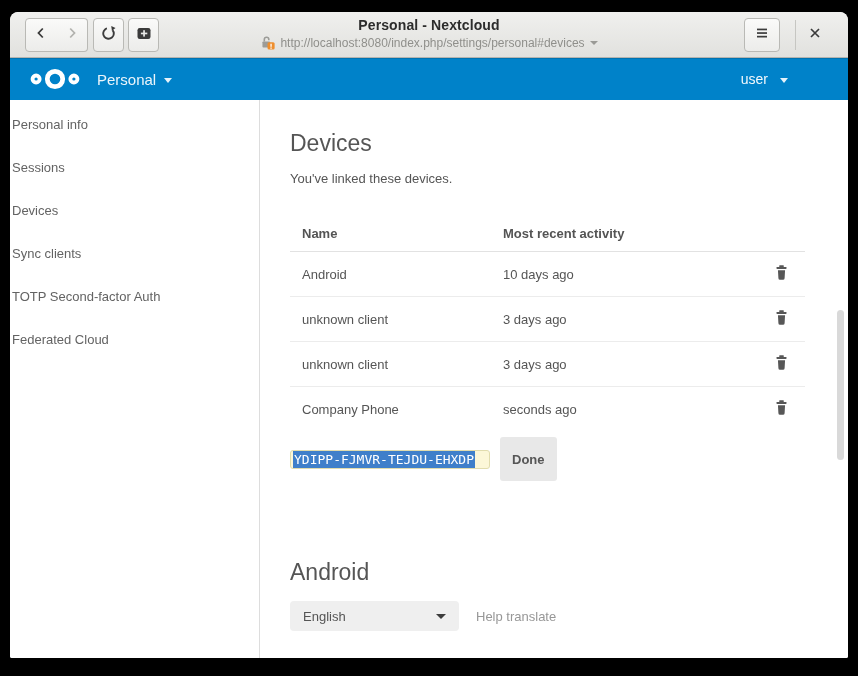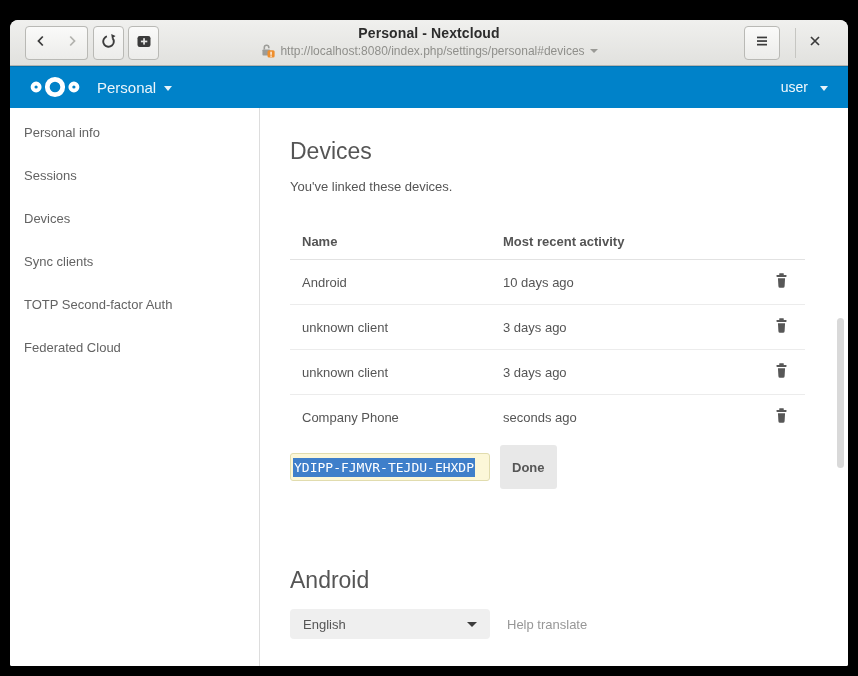--- a/index.html
+++ b/index.html
@@ -1,21 +1,21 @@
 <!DOCTYPE html>
 <html><head>
 <meta charset="utf-8">
 <style>
   * { margin:0; padding:0; box-sizing:border-box; }
   html,body { width:858px; height:676px; background:#000; overflow:hidden;
               font-family:"Liberation Sans","DejaVu Sans",sans-serif; }
 
   .window { position:absolute; left:10px; top:12px; width:838px; height:646px;
             background:#fff; border-radius:8px 8px 2px 2px; overflow:hidden;
-            box-shadow:0 3px 14px rgba(0,0,0,.65);margin-top:8px; }
+            box-shadow:0 3px 14px rgba(0,0,0,.65); }
 
   
   .titlebar { position:relative; height:46px; background:linear-gradient(#f0f0ee,#e1e1de);
               border-bottom:1px solid #b4b4b0; border-radius:8px 8px 0 0; }
   .tb-btn { position:absolute; top:6px; height:34px;
             background:linear-gradient(#fafaf9,#ececea);
             border:1px solid #b9b9b5; border-radius:4px;
             display:flex; align-items:center; justify-content:center; cursor:pointer; }
   .btn-back { left:15px; width:32px; border-radius:4px 0 0 4px; }
   .btn-forward { left:46px; width:32px; border-radius:0 4px 4px 0; border-left:none; }
@@ -28,61 +28,61 @@
   .title-wrap { position:absolute; left:50%; top:5px; transform:translateX(-50%);
                 width:520px; text-align:center; }
   .win-title { font-size:14px; font-weight:bold; color:#2c2c2c; letter-spacing:.1px; }
   .url-row { margin-top:2px; display:flex; align-items:center; justify-content:center;
              gap:5px; font-size:12px; color:#8f8f8b; cursor:pointer; }
   .url-caret { width:0; height:0; border-left:4px solid transparent; border-right:4px solid transparent;
                border-top:4px solid #9a9a96; margin-top:1px; }
 
   
   .nc-header { height:42px; background:#0082c9; display:flex; align-items:center;
-               padding:0 20px 0 18px; box-shadow:inset 0 1px 0 rgba(0,0,0,.12); }
+               padding:0 60px 0 18px; box-shadow:inset 0 1px 0 rgba(0,0,0,.12); }
   .nc-logo { display:flex; align-items:center; cursor:pointer; }
   .app-menu { margin-left:15px; display:flex; align-items:center; gap:8px;
               color:rgba(255,255,255,.92); font-size:15px; cursor:pointer; }
   .white-caret { width:0; height:0; border-left:4.5px solid transparent; border-right:4.5px solid transparent;
                  border-top:5px solid rgba(255,255,255,.9); margin-top:2px; }
   .user-menu { margin-left:auto; display:flex; align-items:center; gap:12px;
                color:rgba(255,255,255,.95); font-size:14px; cursor:pointer; }
 
   
   .app-body { position:relative; display:flex; height:558px; background:#fff; }
   .sidebar { width:250px; border-right:1px solid #ddd; padding-top:3px; flex-shrink:0; }
-  .nav-item { padding:14px 14px; font-size:13px; color:#636363; cursor:pointer; }
+  .nav-item { padding:14px 2px; font-size:13px; color:#636363; cursor:pointer; }
 
   .content { padding:30px 0 0 30px; flex:1; }
   .section-title { font-size:23px; font-weight:normal; color:#555; }
   .subtitle { margin-top:14px; font-size:13px; color:#555; }
 
   table.devices { margin-top:30px; width:515px; border-collapse:collapse; table-layout:fixed; }
   table.devices th { text-align:left; font-size:13px; font-weight:bold; color:#545454;
                      padding:10px 0 10px 12px; border-bottom:1px solid #e2e2e2; }
   table.devices td { font-size:13px; color:#555; padding:12px 0 12px 12px;
                      border-bottom:1px solid #ececec; }
   table.devices tr:last-child td { border-bottom:none; }
   td.td-action, th.th-action { padding:0; text-align:center; }
   .trash { display:inline-block; cursor:pointer; line-height:0; }
 
   .pw-note { width:497px; margin-top:2px; font-size:13px; color:#555; line-height:1.5; }
   .pw-row { margin-top:6px; display:flex; align-items:center; gap:10px; }
-  .pw-input { width:200px; height:28px; background:#fcf7d8; border:1px solid #e1dcae;
+  .pw-input { width:200px; height:19px; background:#fcf7d8; border:1px solid #e1dcae;
               border-radius:3px; display:flex; align-items:center; padding:0 2px;
               overflow:hidden; cursor:text; }
   .pw-value { font-family:"DejaVu Sans Mono","Liberation Mono",monospace; font-size:13px;
               background:#3f7fca; color:#fff; padding:2px 1px; white-space:nowrap; }
   .done-btn { height:44px; padding:0 12px; background:#e8e8e8; border:none; border-radius:3px;
               font-size:13px; font-weight:bold; color:#565656; cursor:pointer;
               font-family:inherit; }
 
   .lang-title { margin-top:78px; }
   .lang-row { margin-top:15px; display:flex; align-items:center; gap:17px; }
-  .lang-select { width:200px; height:30px; background:#efefef; border-radius:4px;
+  .lang-select { width:169px; height:30px; background:#efefef; border-radius:4px;
                  display:flex; align-items:center; justify-content:space-between;
                  padding:0 13px; font-size:13px; color:#555; cursor:pointer; }
   .select-caret { width:0; height:0; border-left:5px solid transparent; border-right:5px solid transparent;
                   border-top:5.5px solid #3c3c3c; }
   .help-link { font-size:13px; color:#979797; cursor:pointer; }
 
   .scroll-thumb { position:absolute; right:4px; top:210px; width:7px; height:150px;
                   background:#d9d9d9; border-radius:4px; cursor:grab; }
 </style>
 </head>

